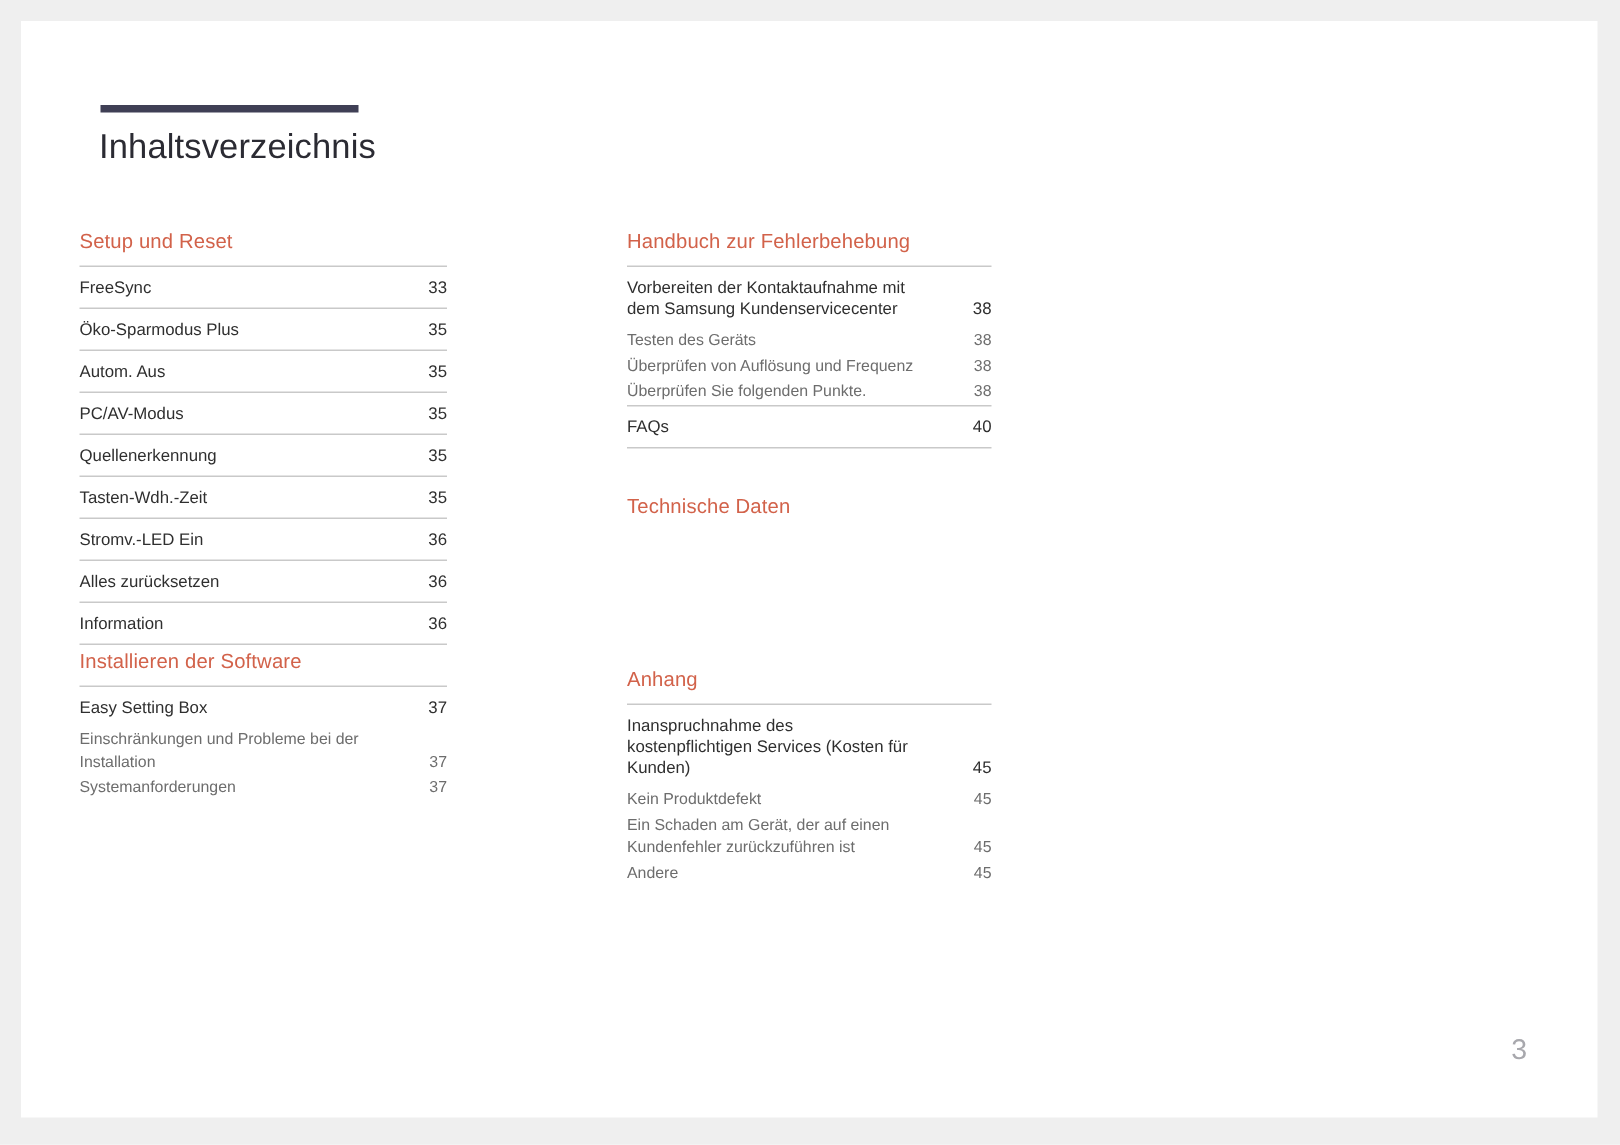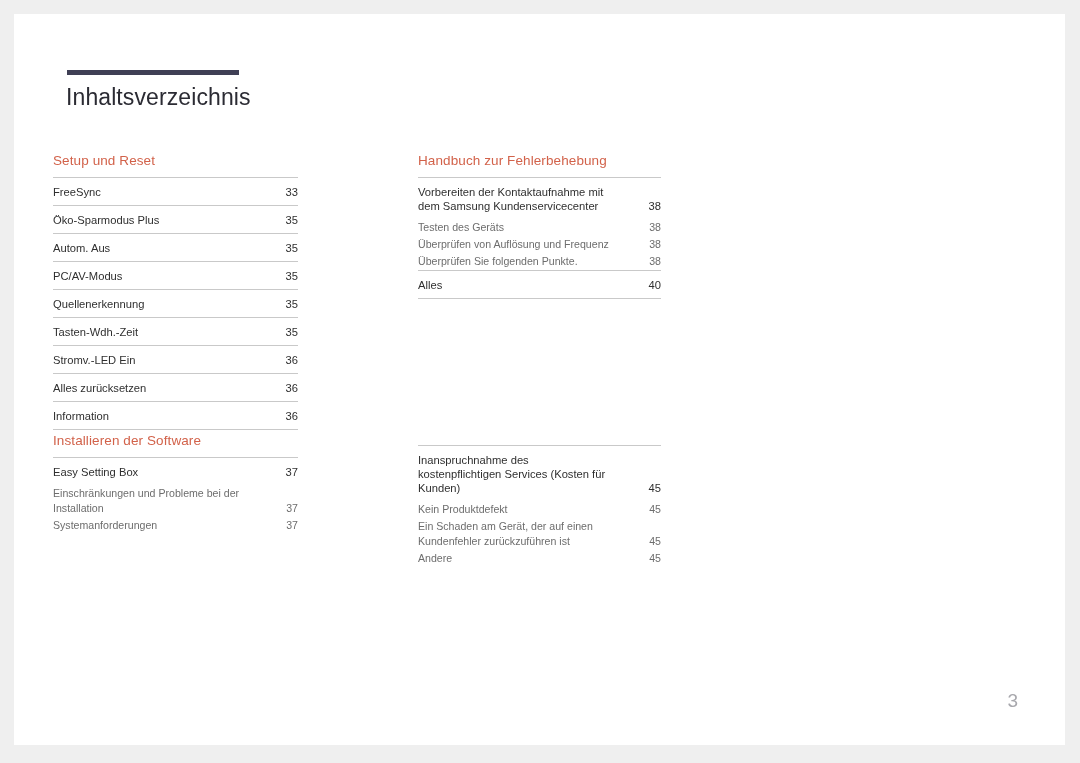--- a/index.html
+++ b/index.html
@@ -226,28 +226,30 @@
             </div>
             <div class="entry lvl2 wrap">
               <span class="entry-label">Überprüfen von Auflösung und Frequenz</span>
               <span class="entry-page">38</span>
             </div>
             <div class="entry lvl2">
               <span class="entry-label">Überprüfen Sie folgenden Punkte.</span>
               <span class="entry-page">38</span>
             </div>
             <div class="entry lvl1">
-              <span class="entry-label">Alles</span>
+              <span class="entry-label">FAQs</span>
               <span class="entry-page">40</span>
             </div>
           </div>
         </div>
         <div class="toc-section" style="top: 316px;">
+          <div class="section-head">Technische Daten</div>
         </div>
         <div class="toc-section" style="top: 431px;">
+          <div class="section-head">Anhang</div>
           <div class="entries">
             <div class="entry lvl1 wrap">
               <span class="entry-label">Inanspruchnahme des kostenpflichtigen Services (Kosten für Kunden)</span>
               <span class="entry-page">45</span>
             </div>
             <div class="entry lvl2">
               <span class="entry-label">Kein Produktdefekt</span>
               <span class="entry-page">45</span>
             </div>
             <div class="entry lvl2 wrap">

